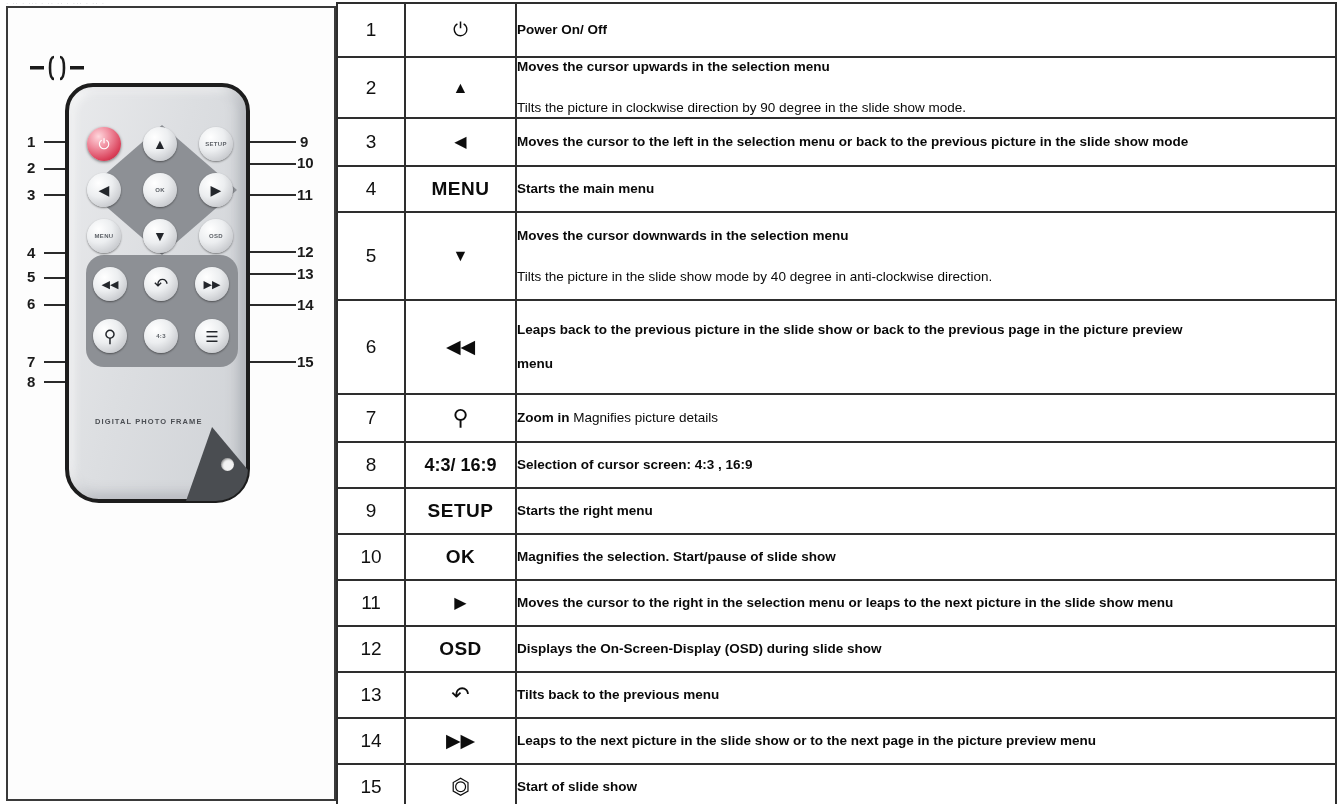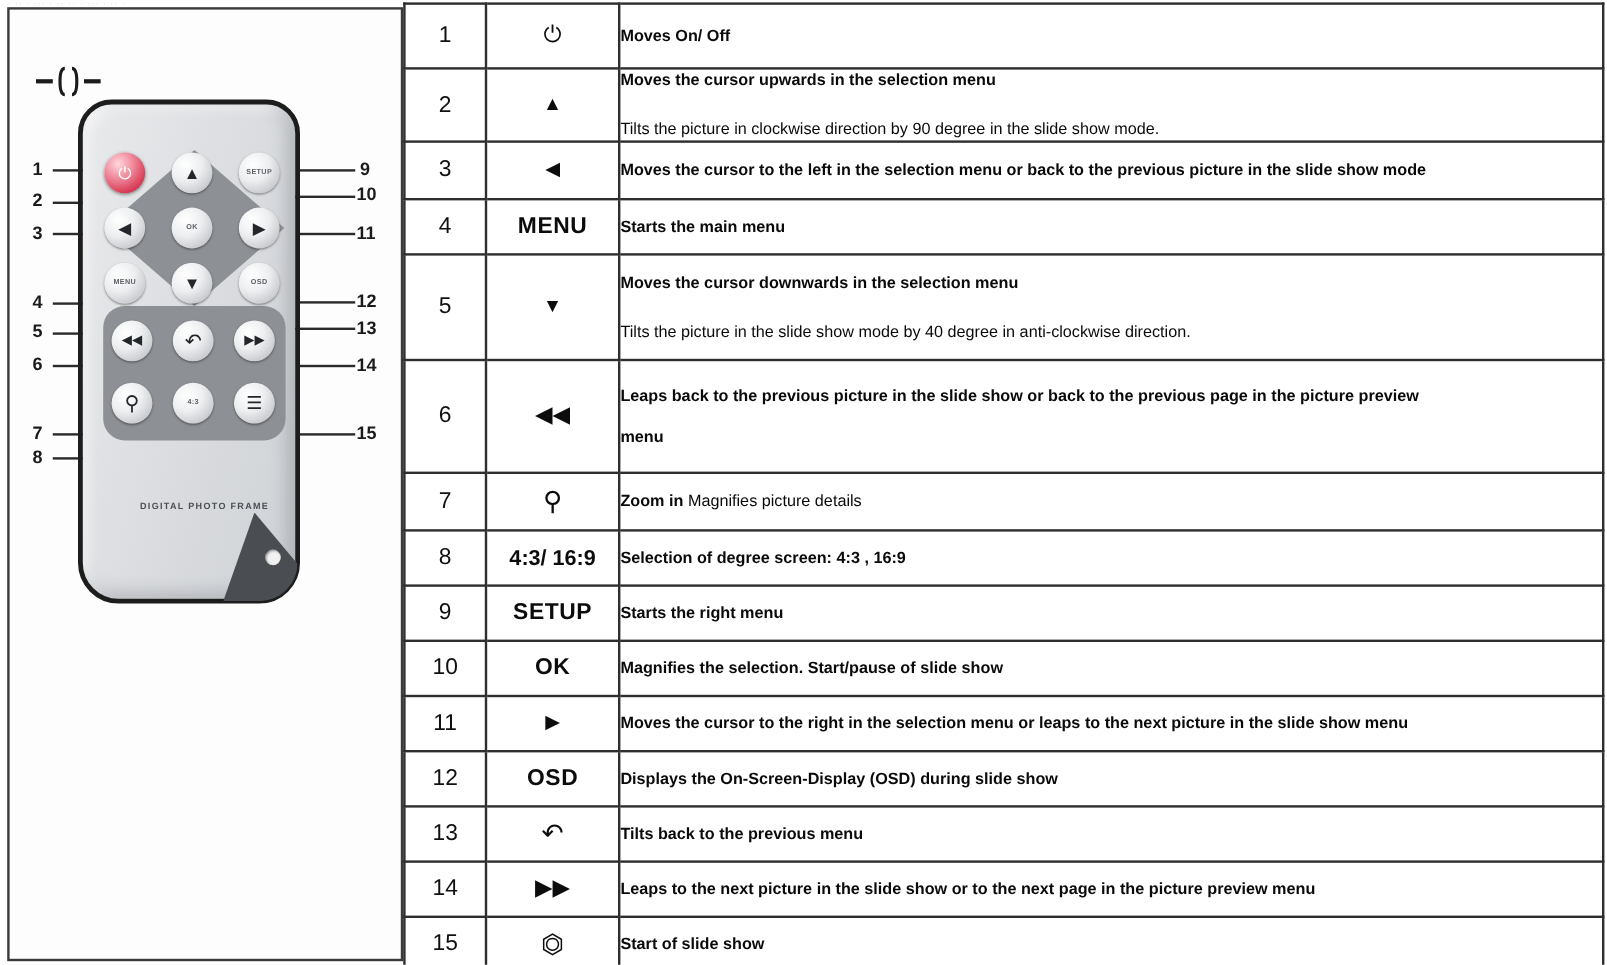--- a/index.html
+++ b/index.html
@@ -152,21 +152,21 @@
     font-weight: bold;
     color: #1b1b1b;
     line-height: 1;
   }
 
   .brand {
     position: absolute;
     left: 12px;
     right: 0;
     top: 330px;
-    text-align: center;
+    text-align: left;
     font-size: 7.5px;
     font-weight: bold;
     letter-spacing: 1.1px;
     color: #4b4e53;
     padding-left: 14px;
   }
 
   
   .table-wrap {
     position: absolute;
@@ -346,21 +346,21 @@
       </div>
     </div>
   </div>
 
   <div class="table-wrap">
     <table class="keytable">
       <tbody id="table-body">
           <tr style="height: 54px;">
             <td class="c-num">1</td>
             <td class="c-sym"><span class="sym-glyph">⏻</span></td>
-            <td class="c-desc"><span>Moves On/ Off</span></td>
+            <td class="c-desc"><span>Power On/ Off</span></td>
           </tr>
           <tr style="height: 58px;">
             <td class="c-num">2</td>
             <td class="c-sym"><span class="sym-glyph tri">▲</span></td>
             <td class="c-desc"><span>Moves the cursor upwards in the selection menu</span><span class="sub">Tilts the picture in clockwise direction by 90 degree in the slide show mode.</span></td>
           </tr>
           <tr style="height: 48px;">
             <td class="c-num">3</td>
             <td class="c-sym"><span class="sym-glyph tri">◀</span></td>
             <td class="c-desc"><span>Moves the cursor to the left in the selection menu or back to the previous picture in the slide show mode</span></td>
@@ -381,21 +381,21 @@
             <td class="c-desc"><span>Leaps back to the previous picture in the slide show or back to the previous page in the picture preview</span><span class="cont">menu</span></td>
           </tr>
           <tr style="height: 48px;">
             <td class="c-num">7</td>
             <td class="c-sym"><span class="sym-glyph big">⚲</span></td>
             <td class="c-desc"><span>Zoom in</span><span class="reg"> Magnifies picture details</span></td>
           </tr>
           <tr style="height: 46px;">
             <td class="c-num">8</td>
             <td class="c-sym"><span class="sym-text sm">4:3/ 16:9</span></td>
-            <td class="c-desc"><span>Selection of degree screen: 4:3 , 16:9</span></td>
+            <td class="c-desc"><span>Selection of cursor screen: 4:3 , 16:9</span></td>
           </tr>
           <tr style="height: 46px;">
             <td class="c-num">9</td>
             <td class="c-sym"><span class="sym-text">SETUP</span></td>
             <td class="c-desc"><span>Starts the right menu</span></td>
           </tr>
           <tr style="height: 46px;">
             <td class="c-num">10</td>
             <td class="c-sym"><span class="sym-text">OK</span></td>
             <td class="c-desc"><span>Magnifies the selection. Start/pause of slide show</span></td>

